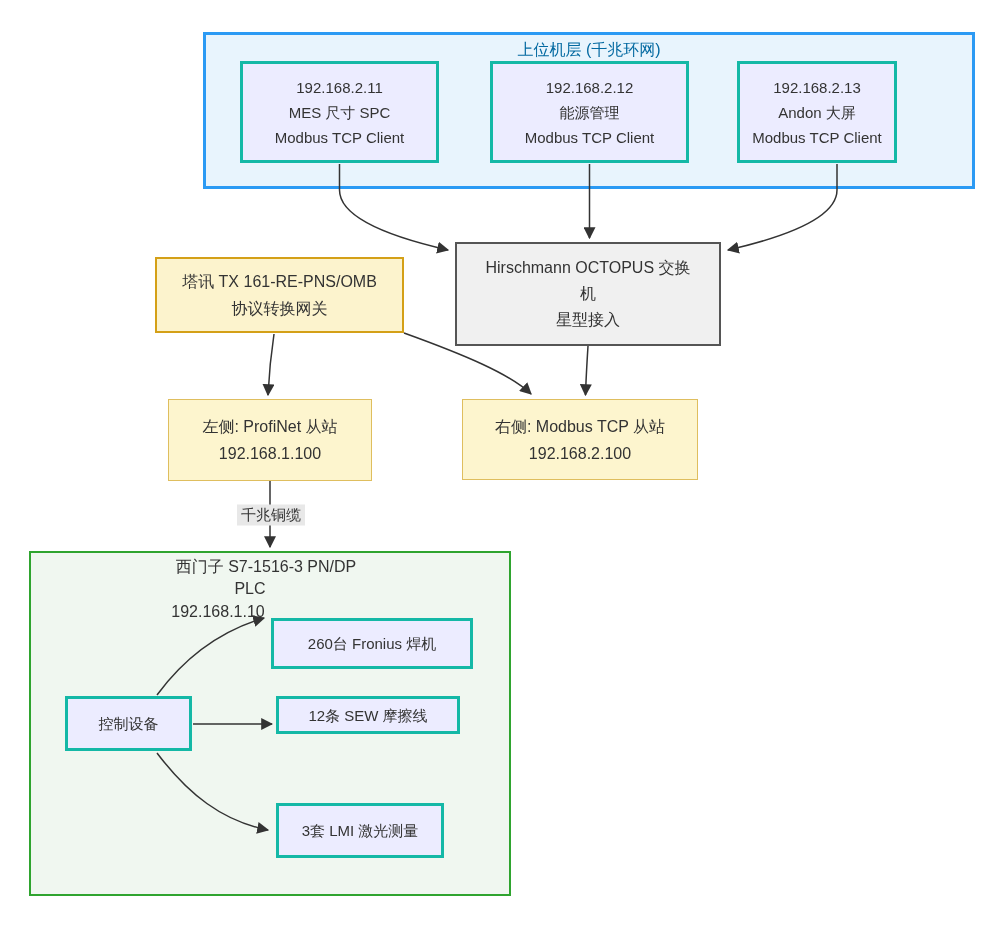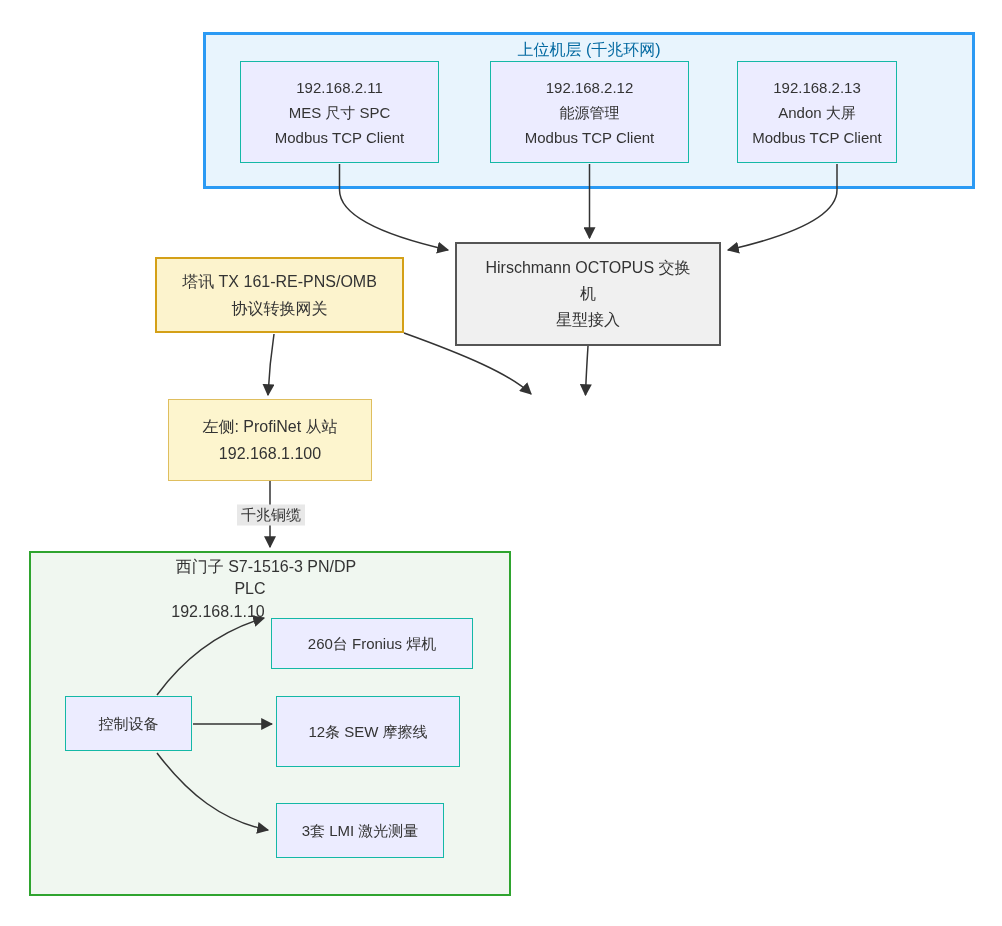--- a/index.html
+++ b/index.html
@@ -11,21 +11,21 @@
   .abs{position:absolute;box-sizing:border-box;}
   .group{z-index:0;}
   .group-title{display:block;text-align:center;font-size:16px;padding-top:5px;color:#0369a1;}
   .host-group{background:#E8F4FD;border:3px solid #2B9AF4;}
   .plc-group{background:#F0F7F0;border:2px solid #2FA42F;}
   .node{
     display:flex;flex-direction:column;justify-content:center;align-items:center;
     text-align:center;font-size:15px;line-height:25px;z-index:3;
   }
   .node span{display:block;}
-  .node-purple{background:#ECECFF;border:1px solid #14b8a6;}
+  .node-purple{background:#ECECFF;border:3px solid #14b8a6;}
   .node-gray{background:#F0F0F0;border:2px solid #555555;font-size:16px;line-height:26px;}
   .node-gateway{background:#FCF3CD;border:2px solid #D4A017;font-size:16px;line-height:27px;}
   .node-yellow{background:#FDF5CE;border:1.5px solid #DFBE5E;font-size:16px;line-height:27px;}
   .edges{position:absolute;left:0;top:0;z-index:2;pointer-events:none;}
   .edge-label{
     z-index:3;background:#E8E8E8;padding:1px 4px;font-size:15px;color:#333;
     transform:translate(-50%,-50%);white-space:nowrap;
   }
   .plc-title-line{position:absolute;z-index:1;font-size:16px;color:#333;
     transform:translateX(-50%);white-space:nowrap;}
@@ -88,29 +88,33 @@
 
   <div class="abs node node-gateway" style="left:155px;top:257px;width:249px;height:76px;">
     <span>塔讯 TX 161-RE-PNS/OMB</span>
     <span>协议转换网关</span>
   </div>
 
   <div class="abs node node-yellow" style="left:168px;top:399px;width:204px;height:82px;">
     <span>左侧: ProfiNet 从站</span>
     <span>192.168.1.100</span>
   </div>
+  <div class="abs node node-yellow" style="left:462px;top:399px;width:236px;height:81px;">
+    <span>右侧: Modbus TCP 从站</span>
+    <span>192.168.2.100</span>
+  </div>
 
   <div class="abs edge-label" style="left:271px;top:515px;">千兆铜缆</div>
 
   <div class="abs node node-purple" style="left:271px;top:591px;width:202px;height:51px;margin-top:27px;">
     <span>260台 Fronius 焊机</span>
   </div>
   <div class="abs node node-purple" style="left:65px;top:696px;width:127px;height:55px;">
     <span>控制设备</span>
   </div>
-  <div class="abs node node-purple" style="left:276px;top:696px;width:184px;height:71px;">
+  <div class="abs node node-purple" style="left:276px;top:696px;width:184px;height:38px;">
     <span>12条 SEW 摩擦线</span>
   </div>
   <div class="abs node node-purple" style="left:276px;top:803px;width:168px;height:55px;">
     <span>3套 LMI 激光测量</span>
   </div>
 
 </div>
 
 </body></html>

